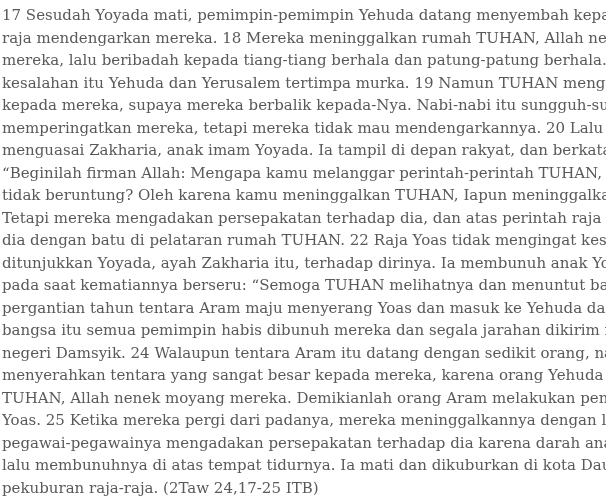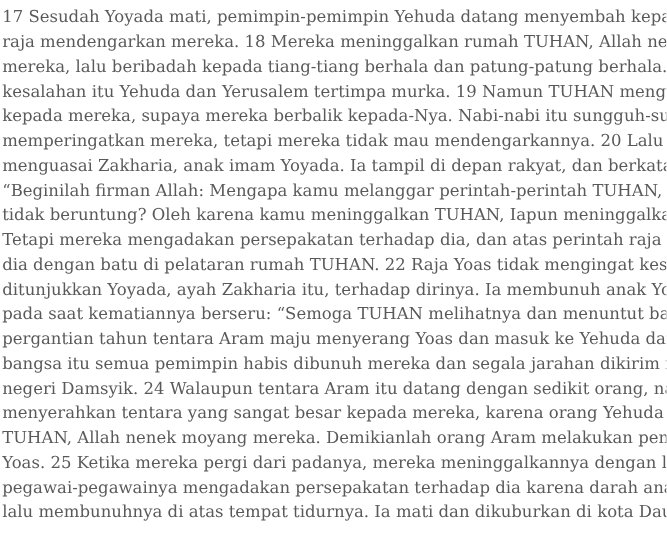--- a/index.html
+++ b/index.html
@@ -46,14 +46,15 @@
       <div class="text-line">ditunjukkan Yoyada, ayah Zakharia itu, terhadap dirinya. Ia membunuh anak Yoyada itu, yang</div>
       <div class="text-line">pada saat kematiannya berseru: “Semoga TUHAN melihatnya dan menuntut balas!” 23 Pada</div>
       <div class="text-line">pergantian tahun tentara Aram maju menyerang Yoas dan masuk ke Yehuda dan Yerusalem. Dari</div>
       <div class="text-line">bangsa itu semua pemimpin habis dibunuh mereka dan segala jarahan dikirim mereka kepada raja</div>
       <div class="text-line">negeri Damsyik. 24 Walaupun tentara Aram itu datang dengan sedikit orang, namun TUHAN</div>
       <div class="text-line">menyerahkan tentara yang sangat besar kepada mereka, karena orang Yehuda telah meninggalkan</div>
       <div class="text-line">TUHAN, Allah nenek moyang mereka. Demikianlah orang Aram melakukan penghukuman kepada</div>
       <div class="text-line">Yoas. 25 Ketika mereka pergi dari padanya, mereka meninggalkannya dengan luka-luka berat</div>
       <div class="text-line">pegawai-pegawainya mengadakan persepakatan terhadap dia karena darah anak imam Yoyada itu,</div>
       <div class="text-line">lalu membunuhnya di atas tempat tidurnya. Ia mati dan dikuburkan di kota Daud, tetapi tidak di</div>
+      <div class="text-line">pekuburan raja-raja. (2Taw 24,17-25 ITB)</div>
     </div>
 </div>
 
 </body></html>

